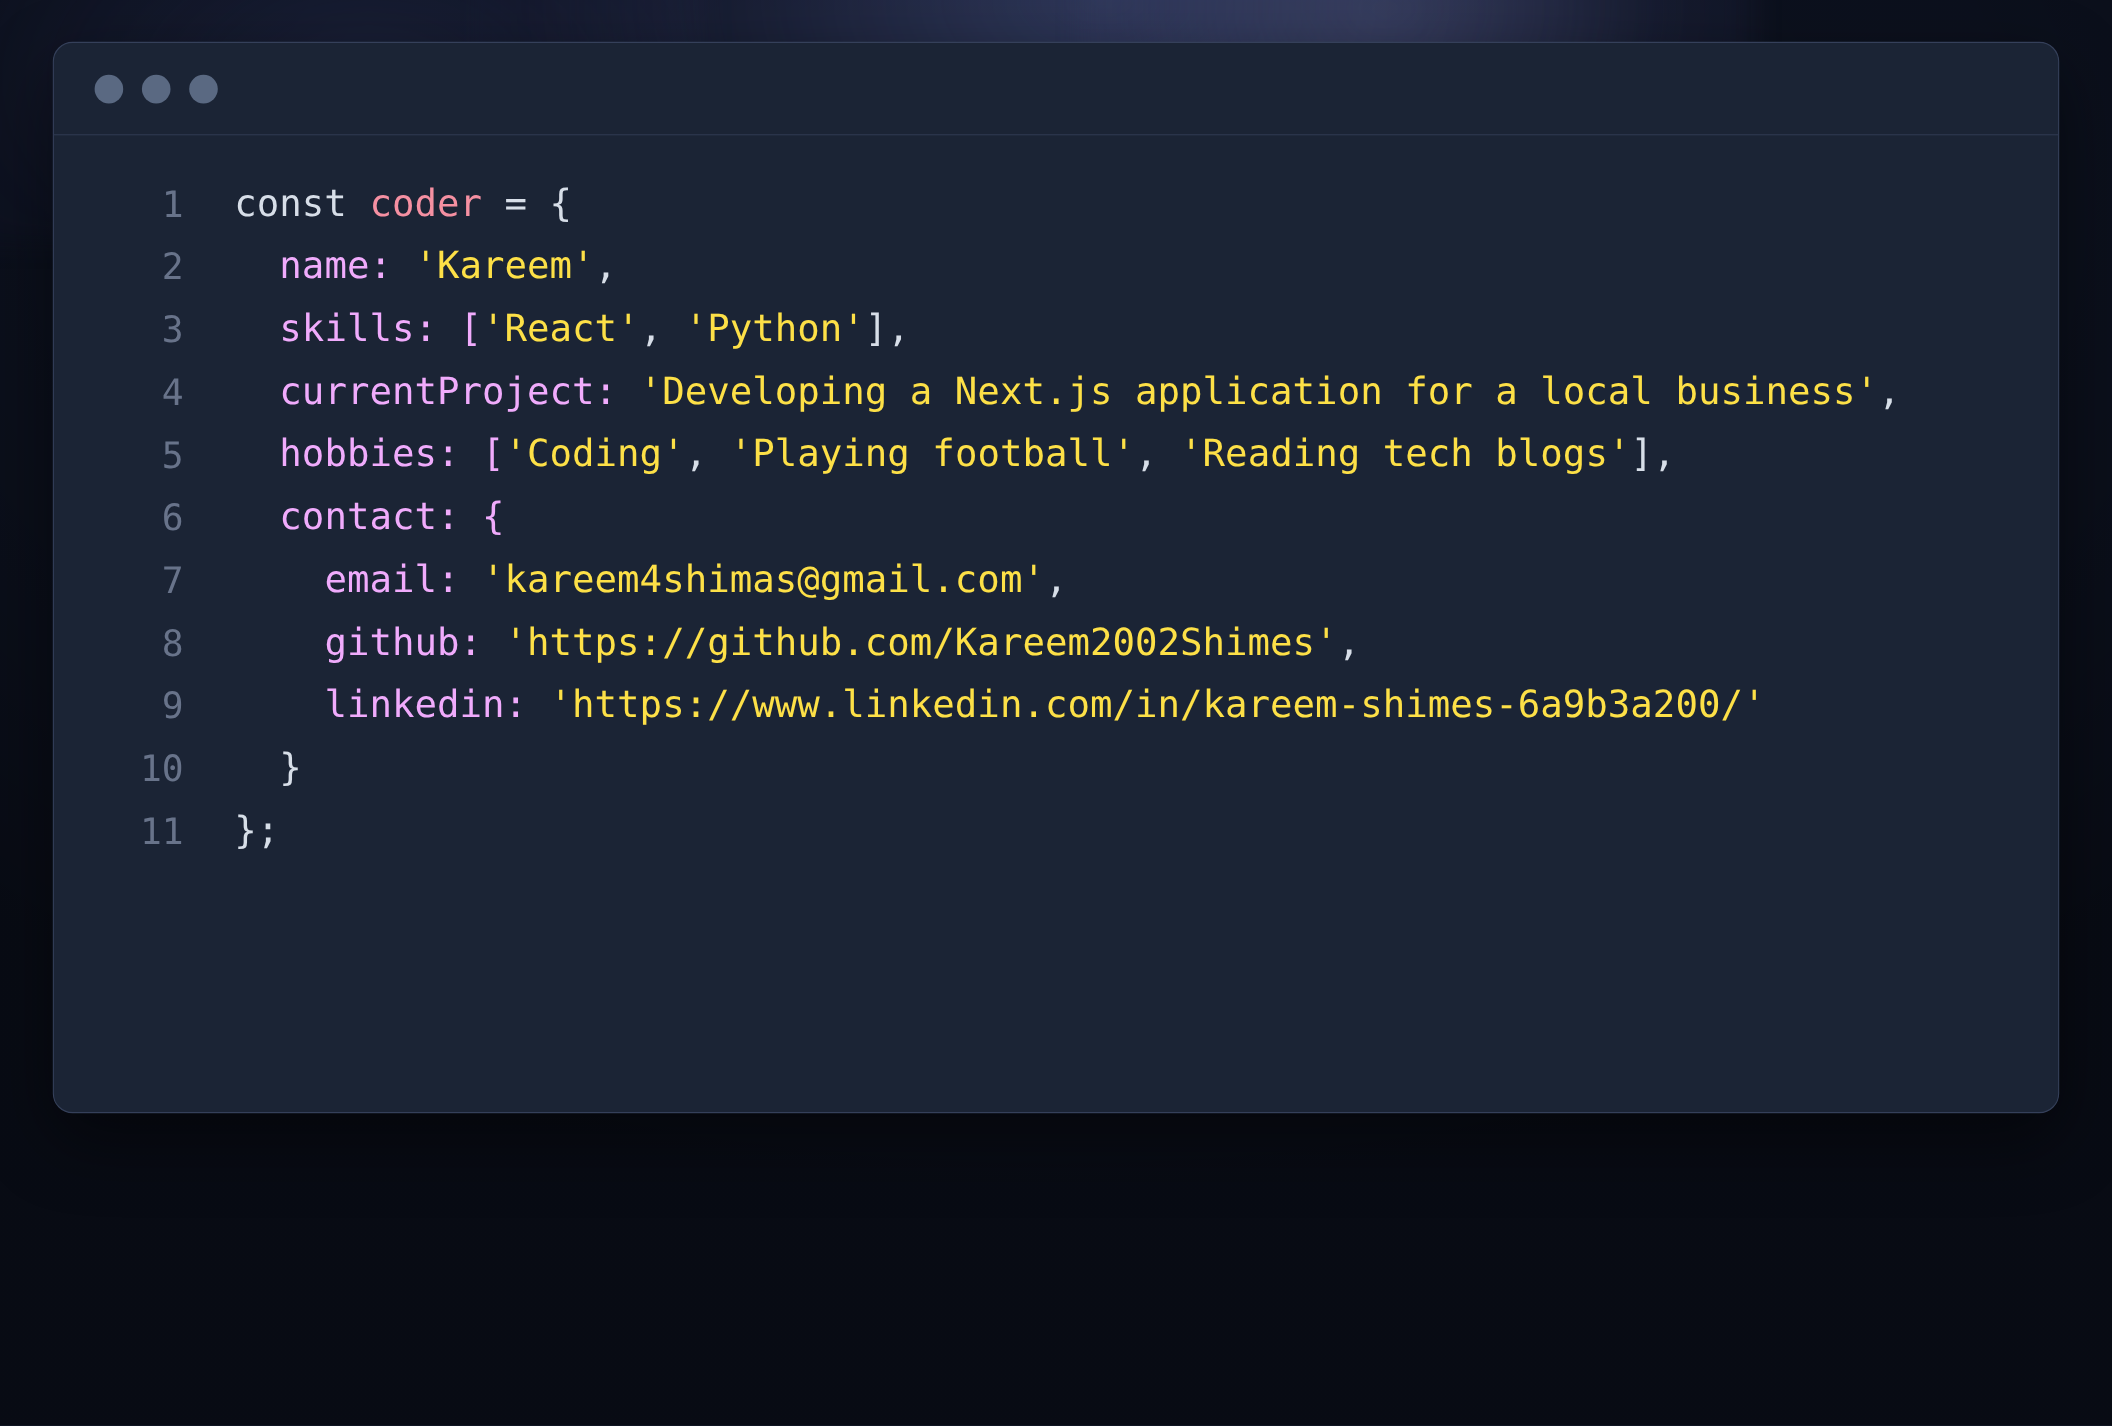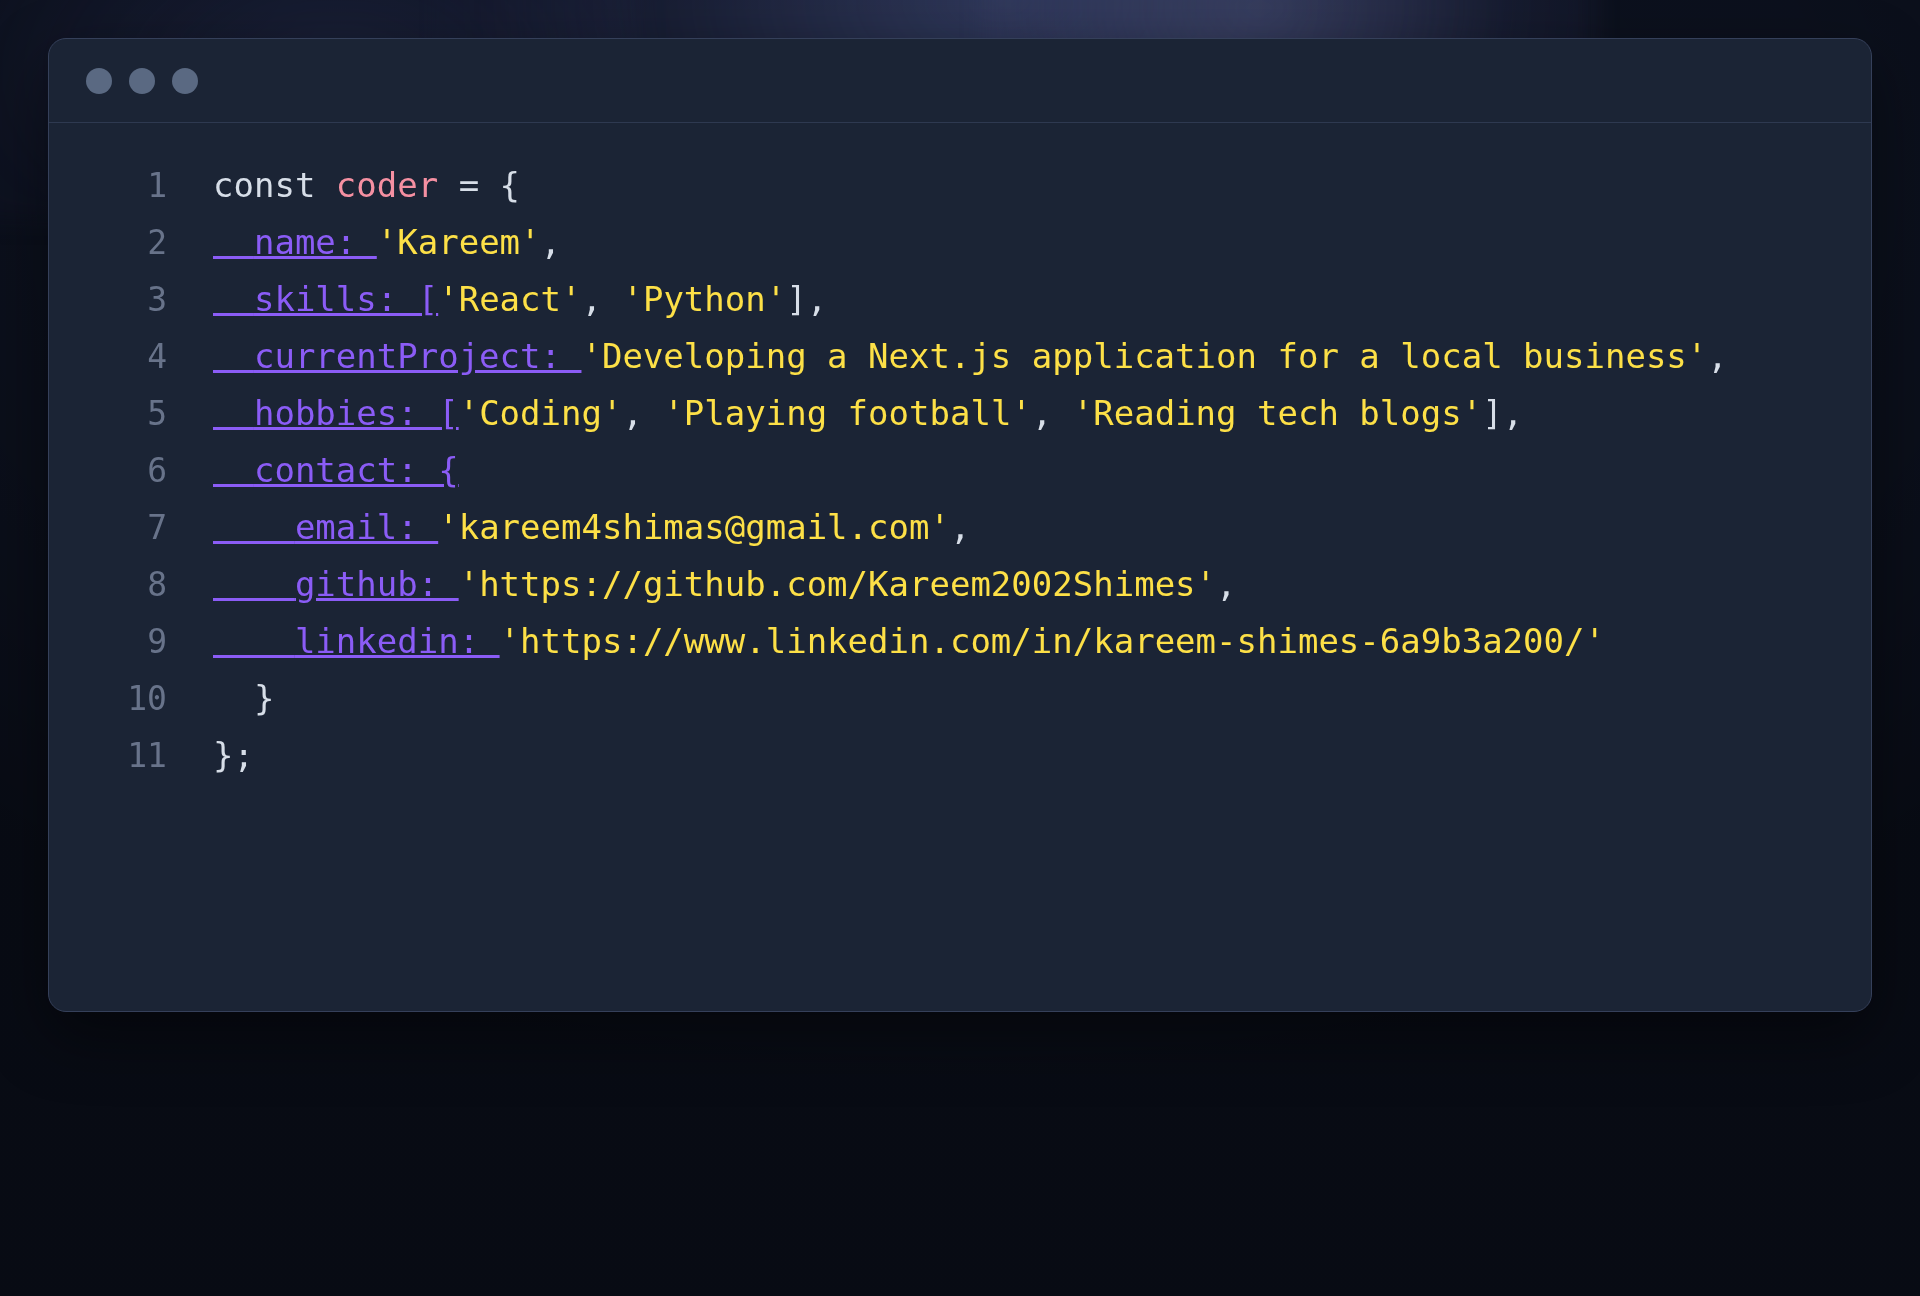--- a/index.html
+++ b/index.html
@@ -125,21 +125,21 @@
     padding-left: 46px;
     padding-right: 24px;
     color: #d7dee8;
     white-space: pre-wrap;
     word-break: break-word;
   }
   .kw   { color: #d7dee8; }
   .var  { color: #f590a2; }
   .str  { color: #fde047; }
   .punc { color: #d7dee8; }
-  .prop { color: #8b5cf6; text-decoration: underline; }
+  .prop { color: #f0abfc; }
 </style>
 </head>
 <body>
 
 <div class="bg-glow-c"></div>
 <div class="bg-glow-a"></div>
 <div class="bg-glow-b"></div>
 <div class="bg-vignette"></div>
 
 <div class="window">

